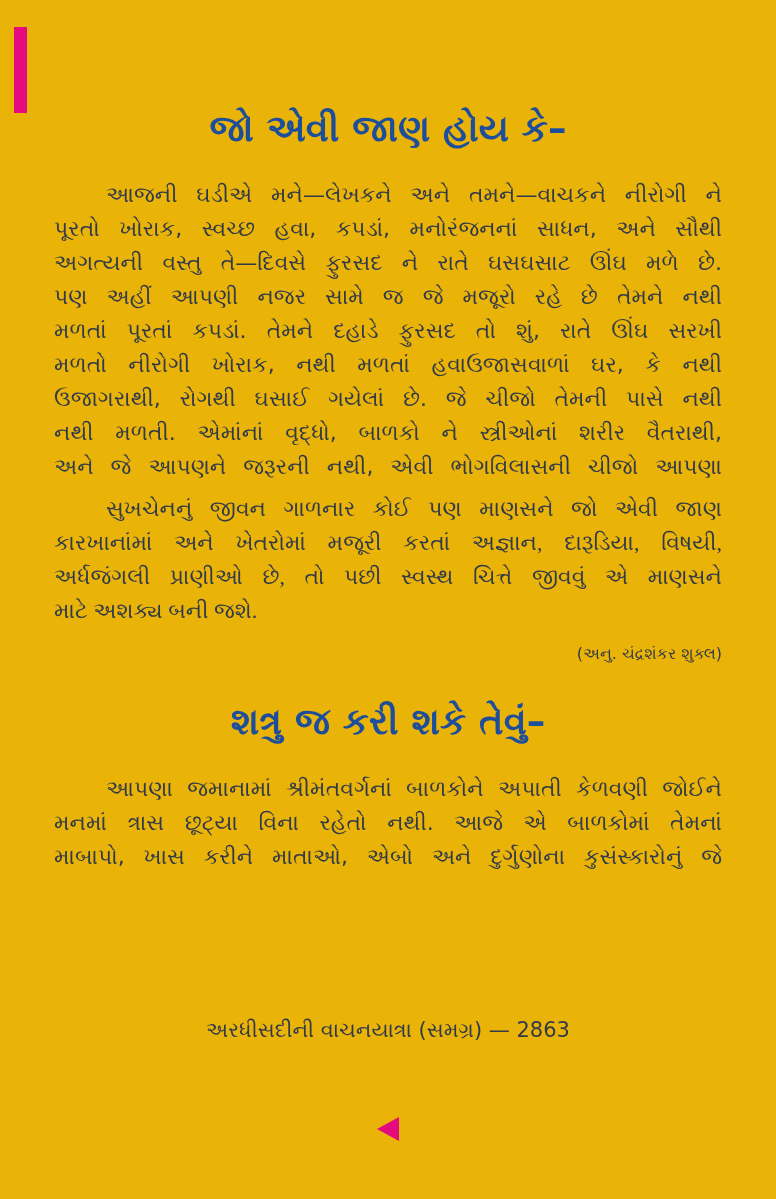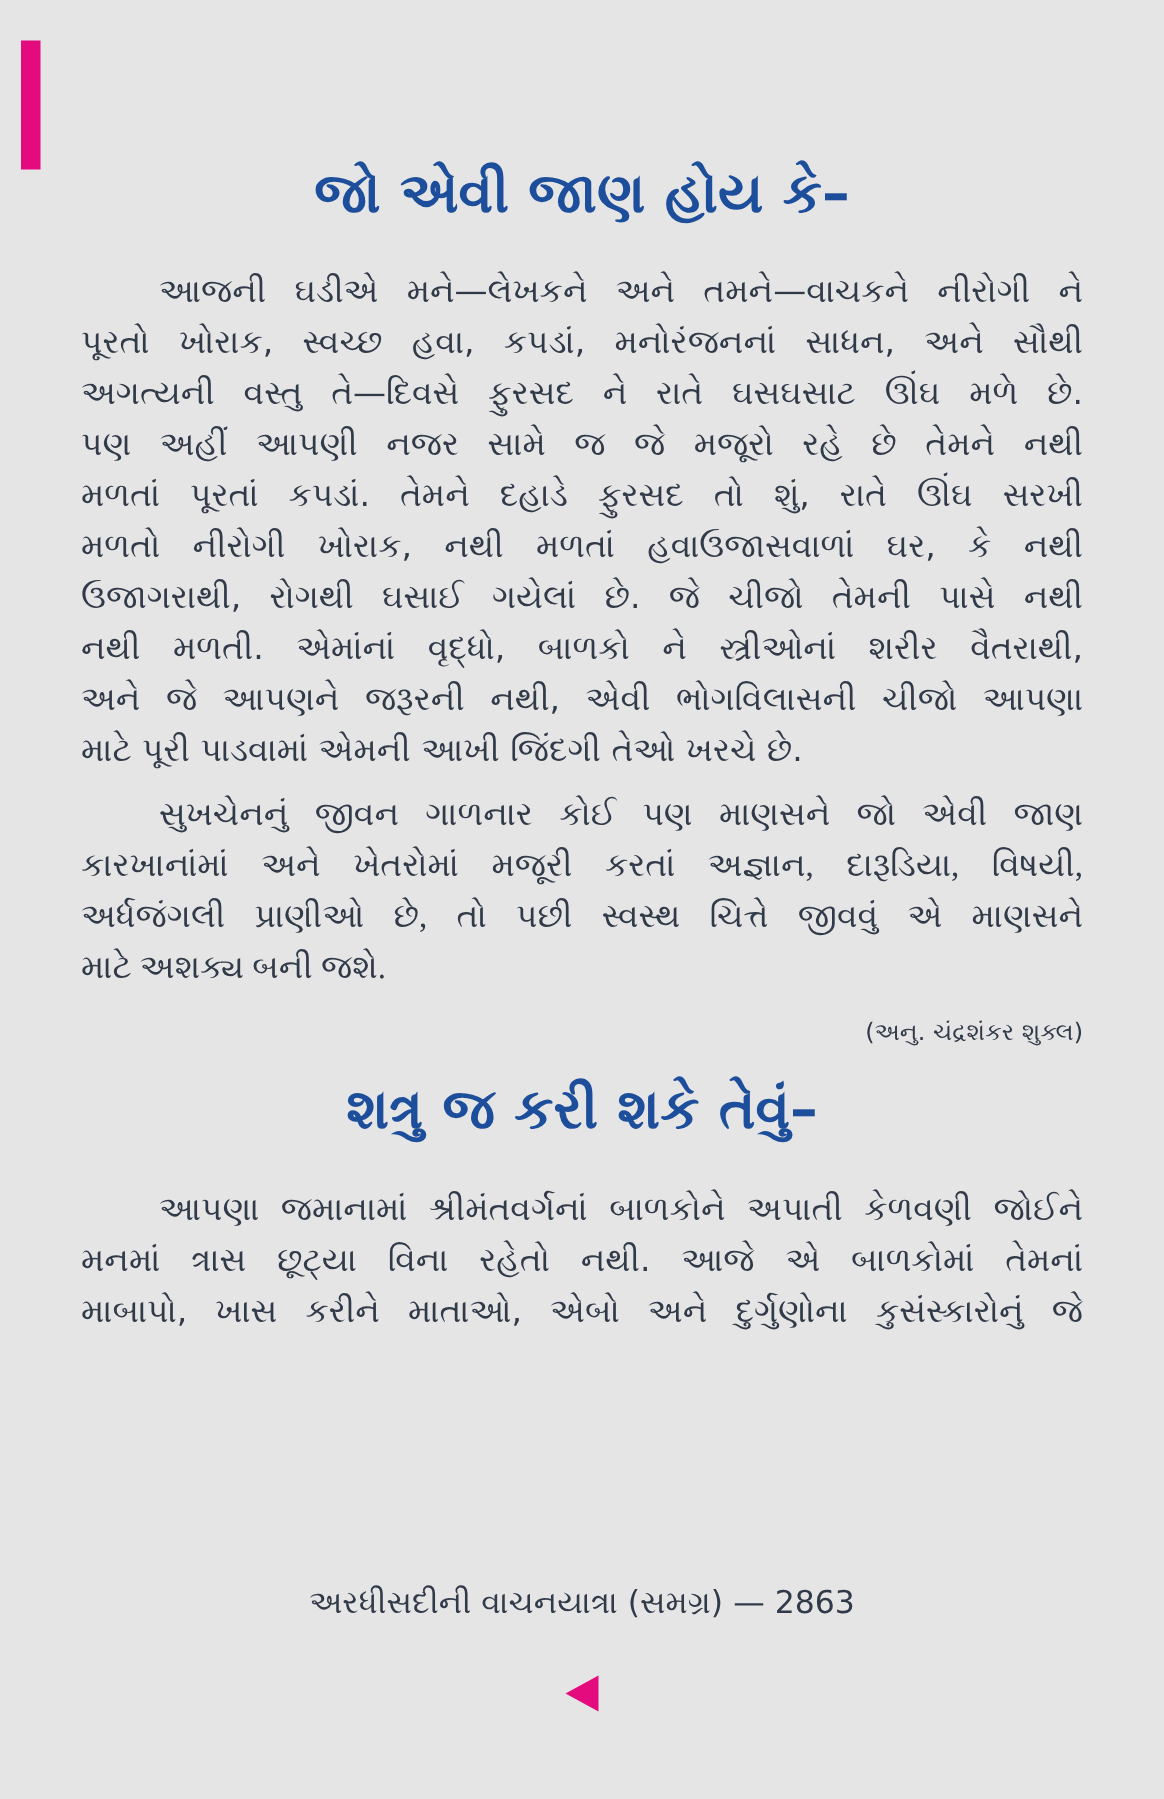--- a/index.html
+++ b/index.html
@@ -1,20 +1,20 @@
 <!DOCTYPE html>
 <html><head>
 <meta charset="utf-8">
 <style>
   html, body { margin: 0; padding: 0; background: #ffffff; }
   .page {
     position: relative;
     width: 776px;
     height: 1199px;
-    background: #e5e5e5;
+    background: #eab308;
     overflow: hidden;
     font-family: "DejaVu Sans", sans-serif;
   }
   .spine-mark {
     position: absolute;
     left: 14px;
     top: 27px;
     width: 13px;
     height: 86px;
     background: #e40b7f;
@@ -27,21 +27,21 @@
     box-sizing: border-box;
   }
   .section-title {
     margin: 0 0 26px 0;
     text-align: center;
     font-size: 37px;
     font-weight: bold;
     color: #1d4e9b;
     line-height: 1.25;
   }
-  .section-title.second { margin-top: 20px; }
+  .section-title.second { margin-top: 36px; }
   .para {
     margin: 0;
     color: #313a49;
     font-size: 22px;
     line-height: 34px;
   }
   .para + .para { margin-top: 8px; font-family: Liberation Serif, serif; }
   .line {
     text-align: justify;
     text-align-last: justify;
@@ -51,21 +51,21 @@
   .line.last { text-align-last: auto; }
   .attribution {
     margin-top: 16px;
     text-align: right;
     font-size: 16px;
     color: #313a49;
   }
   .footer {
     position: absolute;
     left: 0;
-    top: 1056px;
+    top: 1018px;
     width: 100%;
     text-align: center;
     font-size: 21px;
     color: #313a49;
   }
   .triangle-left {
     position: absolute;
     left: 50%;
     top: 1117px;
     margin-left: -11px;
@@ -90,21 +90,20 @@
     <div class="para">
       <div class="line first">આજની ઘડીએ મને—લેખકને અને તમને—વાચકને નીરોગી ને</div>
       <div class="line">પૂરતો ખોરાક, સ્વચ્છ હવા, કપડાં, મનોરંજનનાં સાધન, અને સૌથી</div>
       <div class="line">અગત્યની વસ્તુ તે—દિવસે ફુરસદ ને રાતે ઘસઘસાટ ઊંઘ મળે છે.</div>
       <div class="line">પણ અહીં આપણી નજર સામે જ જે મજૂરો રહે છે તેમને નથી</div>
       <div class="line">મળતાં પૂરતાં કપડાં. તેમને દહાડે ફુરસદ તો શું, રાતે ઊંઘ સરખી</div>
       <div class="line">મળતો નીરોગી ખોરાક, નથી મળતાં હવાઉજાસવાળાં ઘર, કે નથી</div>
       <div class="line">ઉજાગરાથી, રોગથી ઘસાઈ ગયેલાં છે. જે ચીજો તેમની પાસે નથી</div>
       <div class="line">નથી મળતી. એમાંનાં વૃદ્ધો, બાળકો ને સ્ત્રીઓનાં શરીર વૈતરાથી,</div>
       <div class="line">અને જે આપણને જરૂરની નથી, એવી ભોગવિલાસની ચીજો આપણા</div>
-      <div class="line last">માટે પૂરી પાડવામાં એમની આખી જિંદગી તેઓ ખરચે છે.</div>
     </div>
 
     <div class="para">
       <div class="line first">સુખચેનનું જીવન ગાળનાર કોઈ પણ માણસને જો એવી જાણ</div>
       <div class="line">કારખાનાંમાં અને ખેતરોમાં મજૂરી કરતાં અજ્ઞાન, દારૂડિયા, વિષયી,</div>
       <div class="line">અર્ધજંગલી પ્રાણીઓ છે, તો પછી સ્વસ્થ ચિત્તે જીવવું એ માણસને</div>
       <div class="line last">માટે અશક્ય બની જશે.</div>
     </div>
 
     <div class="attribution">(અનુ. ચંદ્રશંકર શુક્લ)</div>

